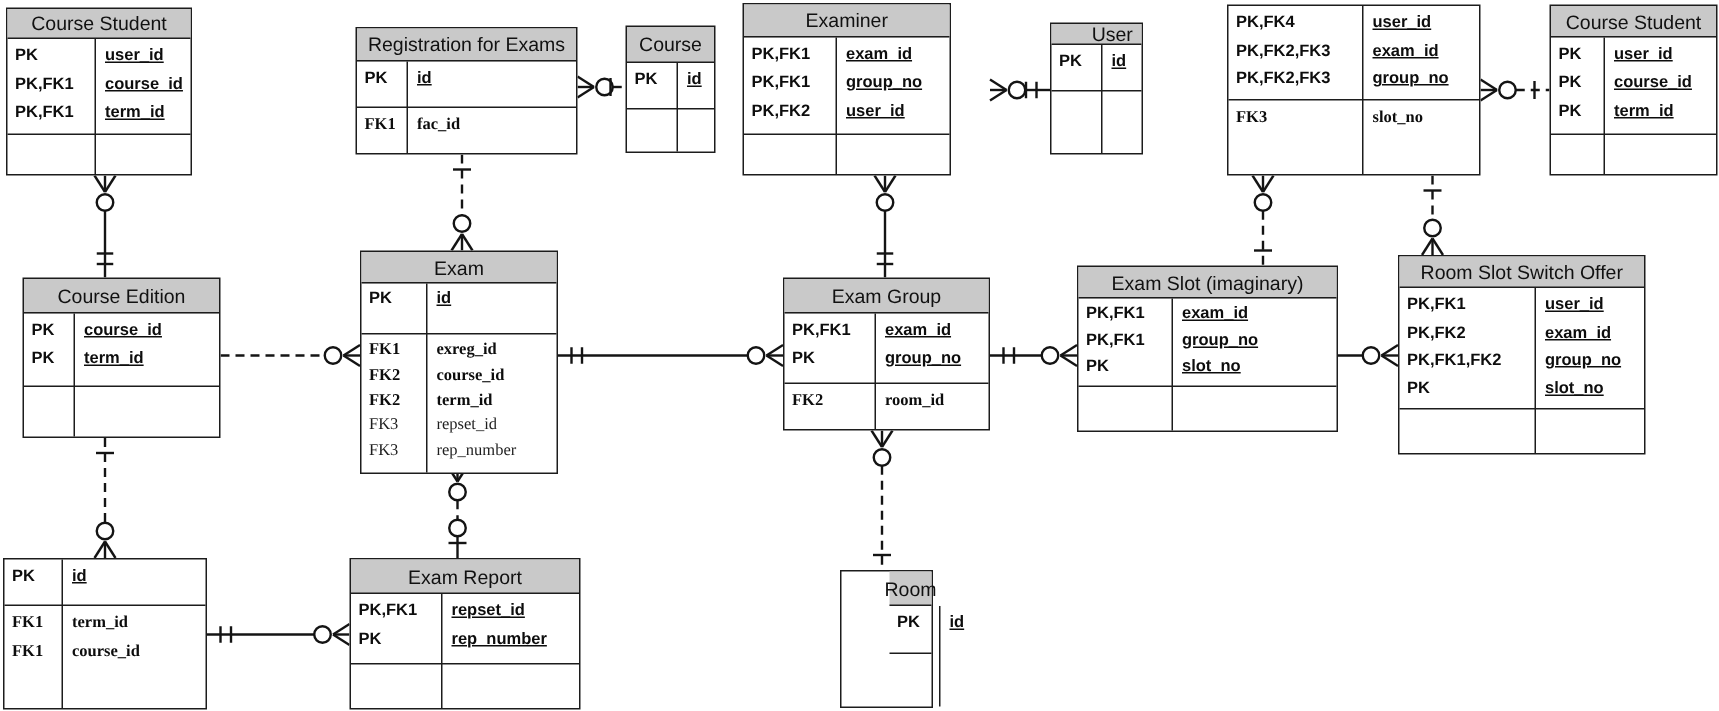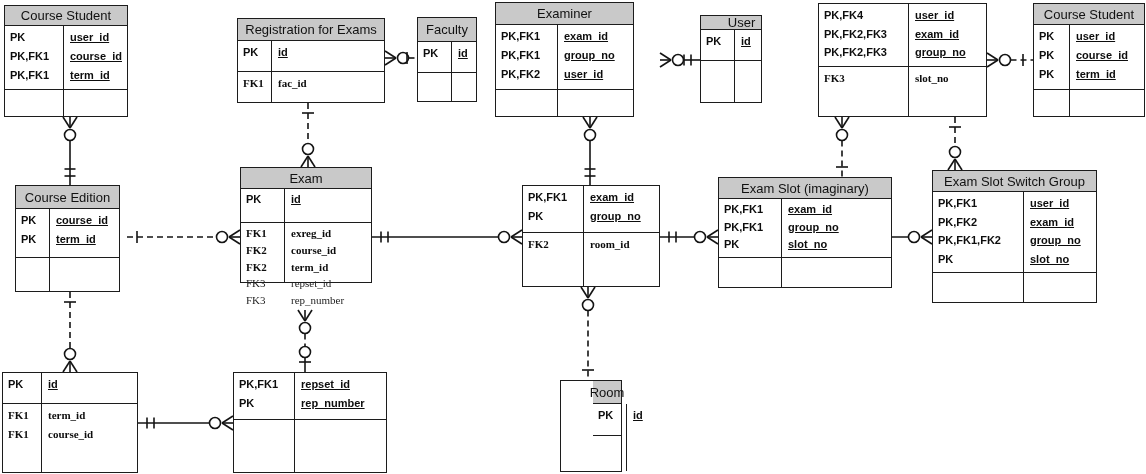--- a/index.html
+++ b/index.html
@@ -246,21 +246,21 @@
         </div>
         <div class="sec fill">
           <div class="frow" style="line-height: 19px;">
             <span class="fkey" style="width: 33px;">FK1</span>
             <span class="fname">fac_id</span>
           </div>
         </div>
       </div>
     </div>
     <div class="tbl" style="left: 417px; top: 17px; width: 60px; height: 85px;">
-      <div class="tbl-title" style="height: 24px;">Faculty</div>
+      <div class="tbl-title" style="height: 24px;">Course</div>
       <div class="tbl-body">
         <div class="col-divider" style="left: 33px;"></div>
         <div class="sec" style="min-height: 30px;">
           <div class="frow" style="line-height: 19px;">
             <span class="fkey" style="width: 33px;">PK</span>
             <span class="fname u">id</span>
           </div>
         </div>
         <div class="sec fill"></div>
       </div>
@@ -338,38 +338,38 @@
             <span class="fname u">course_id</span>
           </div>
           <div class="frow" style="line-height: 19px;">
             <span class="fkey" style="width: 35px;">PK</span>
             <span class="fname u">term_id</span>
           </div>
         </div>
         <div class="sec fill"></div>
       </div>
     </div>
-    <div class="tbl" style="left: 15px; top: 185px; width: 105px; height: 107px;">
+    <div class="tbl" style="left: 15px; top: 185px; width: 132px; height: 107px;">
       <div class="tbl-title" style="height: 23px;">Course Edition</div>
       <div class="tbl-body">
         <div class="col-divider" style="left: 33px;"></div>
         <div class="sec" style="min-height: 48px;">
           <div class="frow" style="line-height: 19px;">
             <span class="fkey" style="width: 33px;">PK</span>
             <span class="fname u">course_id</span>
           </div>
           <div class="frow" style="line-height: 19px;">
             <span class="fkey" style="width: 33px;">PK</span>
             <span class="fname u">term_id</span>
           </div>
         </div>
         <div class="sec fill"></div>
       </div>
     </div>
-    <div class="tbl" style="left: 240px; top: 167px; width: 132px; height: 116px;">
+    <div class="tbl" style="left: 240px; top: 167px; width: 132px; height: 149px;">
       <div class="tbl-title" style="height: 21px;">Exam</div>
       <div class="tbl-body">
         <div class="col-divider" style="left: 43px;"></div>
         <div class="sec" style="min-height: 33px;">
           <div class="frow" style="line-height: 16.8px;">
             <span class="fkey" style="width: 43px;">PK</span>
             <span class="fname u">id</span>
           </div>
         </div>
         <div class="sec fill">
@@ -390,20 +390,21 @@
             <span class="fname">repset_id</span>
           </div>
           <div class="frow regular" style="line-height: 16.8px;">
             <span class="fkey" style="width: 43px;">FK3</span>
             <span class="fname">rep_number</span>
           </div>
         </div>
       </div>
     </div>
     <div class="tbl" style="left: 522px; top: 185px; width: 138px; height: 102px;">
+      <div class="tbl-title" style="height: 23px;">Exam Group</div>
       <div class="tbl-body">
         <div class="col-divider" style="left: 60px;"></div>
         <div class="sec" style="min-height: 46px;">
           <div class="frow" style="line-height: 19px;">
             <span class="fkey" style="width: 60px;">PK,FK1</span>
             <span class="fname u">exam_id</span>
           </div>
           <div class="frow" style="line-height: 19px;">
             <span class="fkey" style="width: 60px;">PK</span>
             <span class="fname u">group_no</span>
@@ -432,21 +433,21 @@
           </div>
           <div class="frow" style="line-height: 17.5px;">
             <span class="fkey" style="width: 62px;">PK</span>
             <span class="fname u">slot_no</span>
           </div>
         </div>
         <div class="sec fill"></div>
       </div>
     </div>
     <div class="tbl" style="left: 932px; top: 170px; width: 165px; height: 133px;">
-      <div class="tbl-title" style="height: 21px;">Exam Slot Switch Group</div>
+      <div class="tbl-title" style="height: 21px;">Room Slot Switch Offer</div>
       <div class="tbl-body">
         <div class="col-divider" style="left: 90px;"></div>
         <div class="sec" style="min-height: 80px;">
           <div class="frow" style="line-height: 18.5px;">
             <span class="fkey" style="width: 90px;">PK,FK1</span>
             <span class="fname u">user_id</span>
           </div>
           <div class="frow" style="line-height: 18.5px;">
             <span class="fkey" style="width: 90px;">PK,FK2</span>
             <span class="fname u">exam_id</span>
@@ -478,20 +479,21 @@
             <span class="fname">term_id</span>
           </div>
           <div class="frow" style="line-height: 19px;">
             <span class="fkey" style="width: 38px;">FK1</span>
             <span class="fname">course_id</span>
           </div>
         </div>
       </div>
     </div>
     <div class="tbl" style="left: 233px; top: 372px; width: 154px; height: 101px;">
+      <div class="tbl-title" style="height: 23px;">Exam Report</div>
       <div class="tbl-body">
         <div class="col-divider" style="left: 60px;"></div>
         <div class="sec" style="min-height: 46px;">
           <div class="frow" style="line-height: 19px;">
             <span class="fkey" style="width: 60px;">PK,FK1</span>
             <span class="fname u">repset_id</span>
           </div>
           <div class="frow" style="line-height: 19px;">
             <span class="fkey" style="width: 60px;">PK</span>
             <span class="fname u">rep_number</span>

